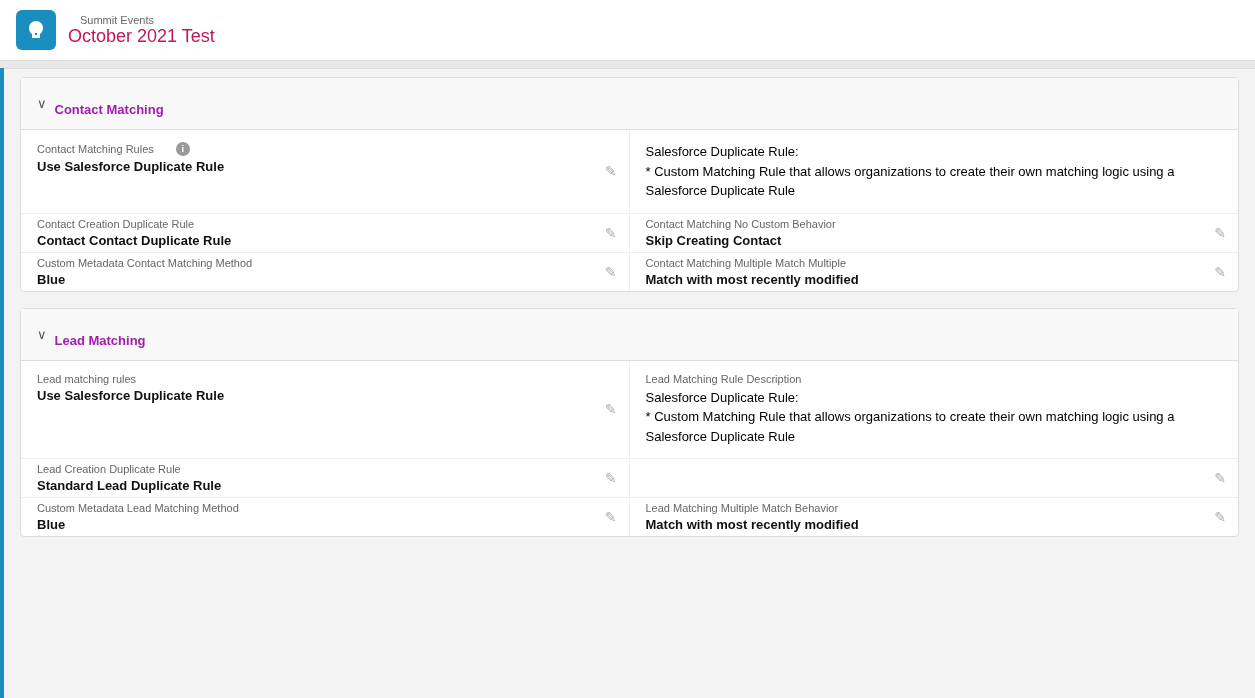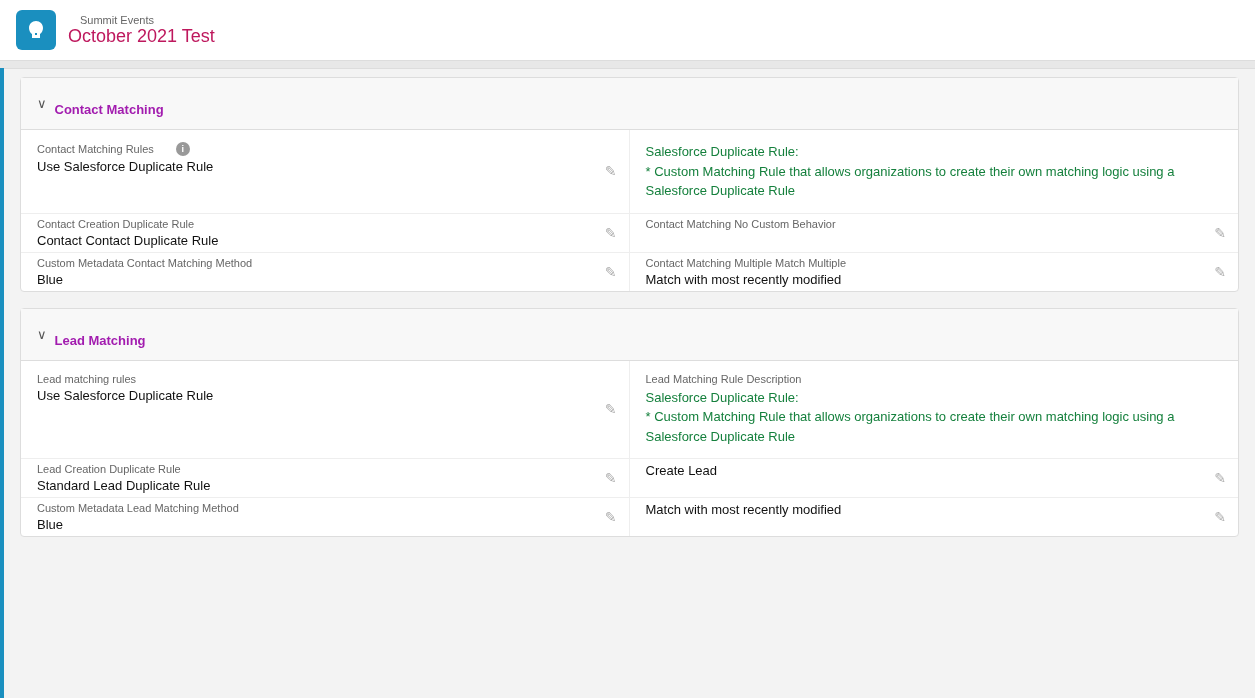--- a/index.html
+++ b/index.html
@@ -134,26 +134,26 @@
       font-size: 11px;
       color: #666;
       margin-bottom: 3px;
       display: flex;
       align-items: center;
       gap: 22px;
     }
     .field-value {
       font-size: 13px;
       color: #111;
-      font-weight: 400;
+      font-weight: 700;
     }
     .field-value.multiline {
       line-height: 1.5;
       font-weight: 400;
-      color: #15803d;
+      color: #000000;
     }
 
     .edit-icon {
       position: absolute;
       right: 12px;
       top: 50%;
       transform: translateY(-50%);
       color: #aaa;
       font-size: 14px;
       cursor: pointer;
@@ -222,20 +222,21 @@
       </div>
 
       <div class="field-pair">
         <div class="field-item" style="position:relative;">
           <div class="field-label">Contact Creation Duplicate Rule</div>
           <div class="field-value">Contact Contact Duplicate Rule</div>
           <span class="edit-icon">✎</span>
         </div>
         <div class="field-item" style="position:relative;">
           <div class="field-label">Contact Matching No Custom Behavior</div>
+          <div class="field-value">Skip Creating Contact</div>
           <span class="edit-icon">✎</span>
         </div>
       </div>
 
       <div class="field-pair">
         <div class="field-item" style="position:relative;">
           <div class="field-label">Custom Metadata Contact Matching Method</div>
           <div class="field-value">Blue</div>
           <span class="edit-icon">✎</span>
         </div>
@@ -270,32 +271,32 @@
         </div>
       </div>
 
       <div class="field-pair">
         <div class="field-item" style="position:relative;">
           <div class="field-label">Lead Creation Duplicate Rule</div>
           <div class="field-value">Standard Lead Duplicate Rule</div>
           <span class="edit-icon">✎</span>
         </div>
         <div class="field-item" style="position:relative;">
-          <div class="field-value">Create Lead</div>
           <span class="edit-icon">✎</span>
         </div>
       </div>
 
       <div class="field-pair">
         <div class="field-item" style="position:relative;">
           <div class="field-label">Custom Metadata Lead Matching Method</div>
           <div class="field-value">Blue</div>
           <span class="edit-icon">✎</span>
         </div>
         <div class="field-item" style="position:relative;">
+          <div class="field-label">Lead Matching Multiple Match Behavior</div>
           <div class="field-value">Match with most recently modified</div>
           <span class="edit-icon">✎</span>
         </div>
       </div>
 
     </div>
   </div>
 
 </div>
 

